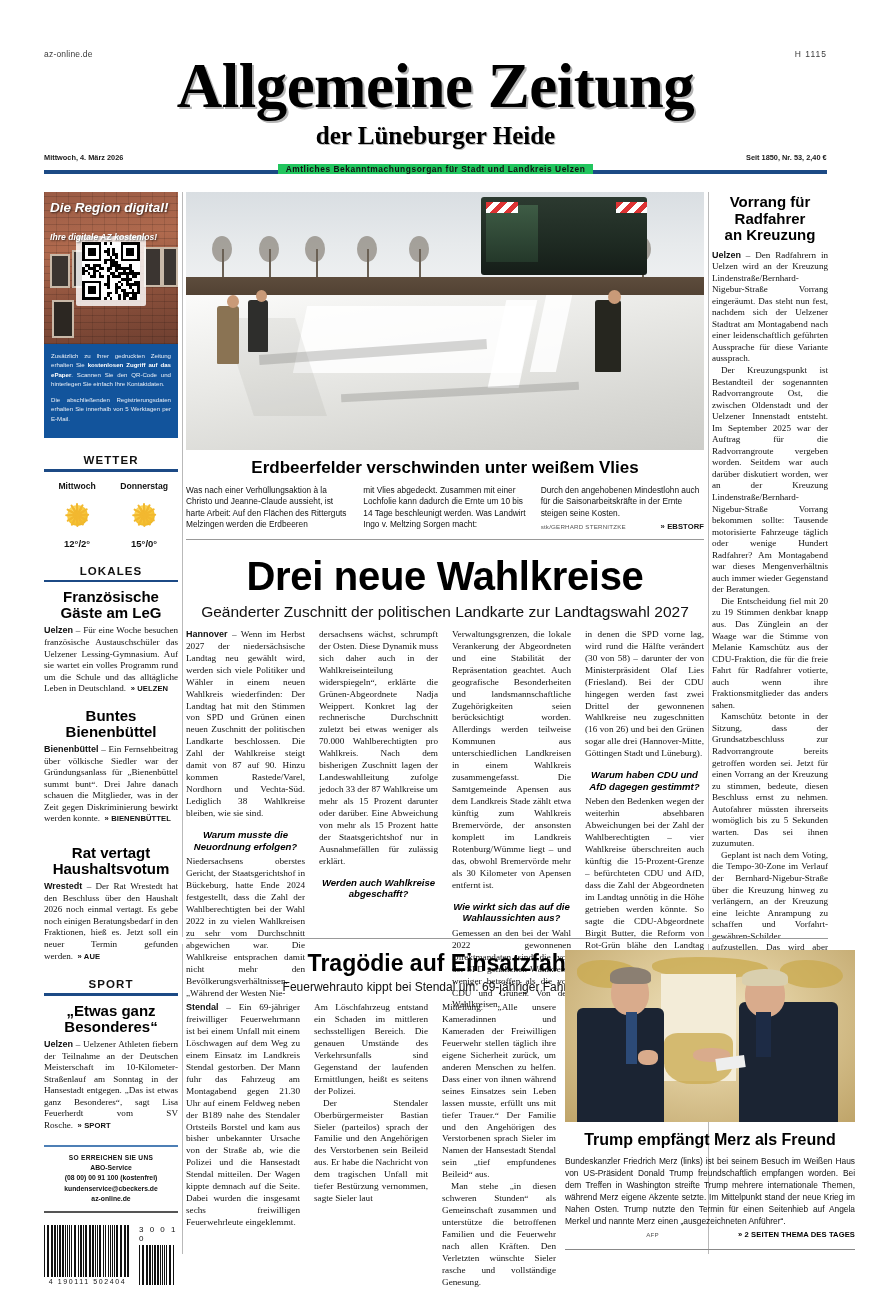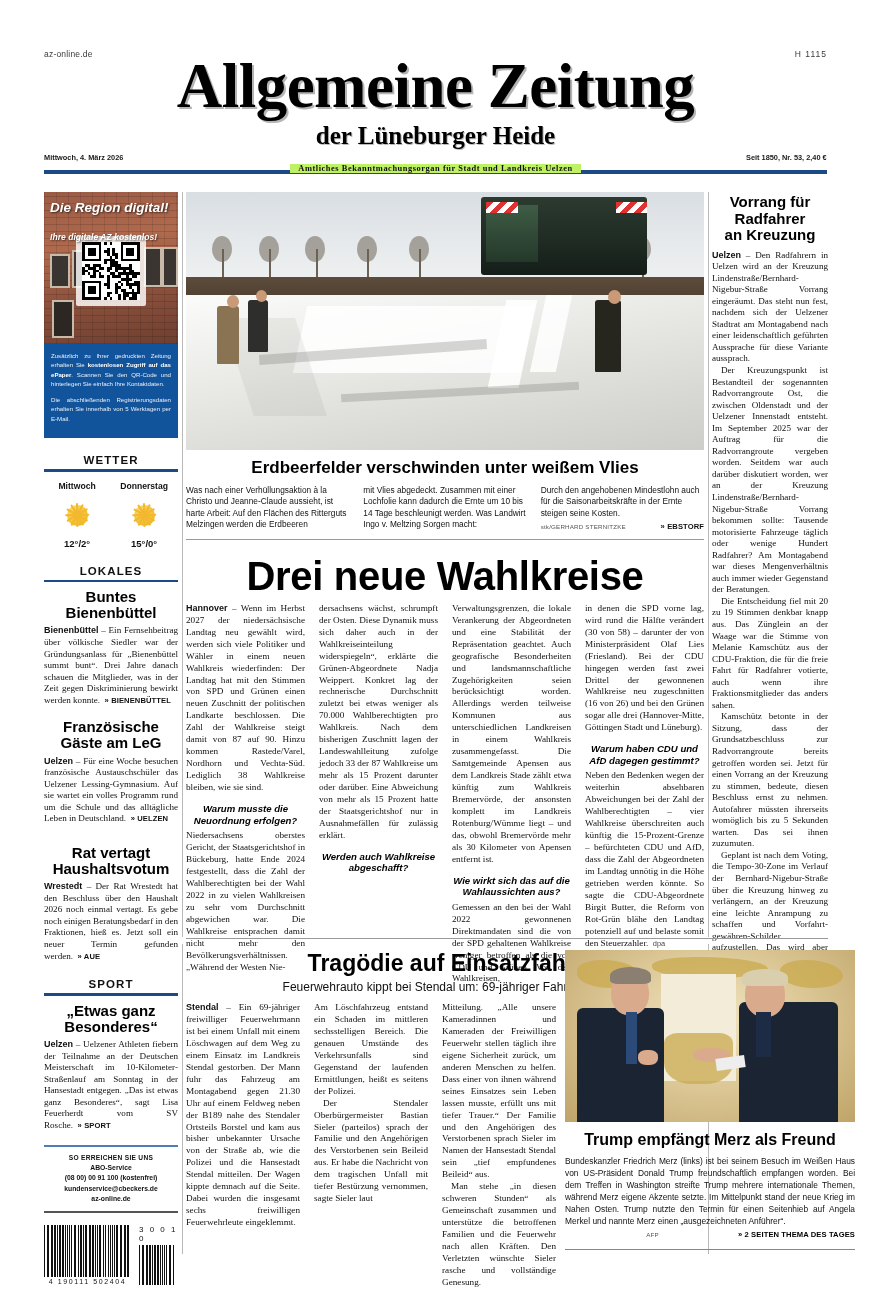--- a/index.html
+++ b/index.html
@@ -22,22 +22,22 @@
             text-shadow:2px 2px 0 rgba(120,120,120,.55);}
   .mh-sub{position:absolute;left:0;right:0;top:122px;text-align:center;
           font-family:"Liberation Serif",serif;font-weight:bold;font-size:25px;color:#000;
           text-shadow:1px 1px 0 rgba(120,120,120,.5);}
   .mh-rule{position:absolute;left:44px;right:44px;top:170px;height:4px;background:#1c4a85;}
   .mh-date{position:absolute;left:44px;top:153px;font-family:"Liberation Sans",sans-serif;
            font-size:8px;font-weight:bold;color:#1a1a1a;transform:scaleX(.92);transform-origin:left;}
   .mh-price{position:absolute;right:44px;top:153px;font-family:"Liberation Sans",sans-serif;
             font-size:8px;font-weight:bold;color:#1a1a1a;transform:scaleX(.92);transform-origin:right;}
   .mh-organ{position:absolute;left:0;right:0;top:164px;text-align:center;
-            font-family:Liberation Serif, serif;font-size:8.4px;font-weight:bold;
-            color:#111;letter-spacing:.55px;background:#bef264;padding:0 8px;
+            font-family:Liberation Sans, sans-serif;font-size:8.4px;font-weight:bold;
+            color:#111;letter-spacing:.55px;background:#22c55e;padding:0 8px;
             width:max-content;margin:0 auto;z-index:3;}
 
   
   .col-left{position:absolute;left:44px;top:192px;width:134px;}
   .col-mid{position:absolute;left:186px;top:192px;width:518px;}
   .col-right{position:absolute;left:712px;top:192px;width:116px;}
 
   
   .promo{width:134px;background:#12549c;position:relative;}
   .promo-img{height:152px;position:relative;overflow:hidden;
@@ -489,27 +489,27 @@
             <div class="ray" style="transform: rotate(330deg) translateY(-11px);"></div>
           </div>
         <div class="wx-temp">15°/0°</div>
       </div>
     </div>
 
     <div class="sec-head">LOKALES</div>
     <div class="sec-rule"></div>
 
     <div class="teaser">
+      <h3>Französische<br>Gäste am LeG</h3>
+      <p><b class="dateline">Uelzen</b><span> – Für eine Woche besuchen französische Austauschschüler das Uelzener Lessing-Gymnasium. Auf sie wartet ein volles Programm rund um die Schule und das alltägliche Leben in Deutschland.</span>&nbsp;&nbsp;<span class="ref">» UELZEN</span></p>
+    </div>
+
+    <div class="teaser">
       <h3>Buntes<br>Bienenbüttel</h3>
       <p><b class="dateline">Bienenbüttel</b><span> – Ein Fernsehbeitrag über völkische Siedler war der Gründungsanlass für „Bienenbüttel summt bunt“. Drei Jahre danach schauen die Mitglieder, was in der Zeit gegen Diskriminierung bewirkt werden konnte.</span>&nbsp;&nbsp;<span class="ref">» BIENENBÜTTEL</span></p>
-    </div>
-
-    <div class="teaser">
-      <h3>Französische<br>Gäste am LeG</h3>
-      <p><b class="dateline">Uelzen</b><span> – Für eine Woche besuchen französische Austauschschüler das Uelzener Lessing-Gymnasium. Auf sie wartet ein volles Programm rund um die Schule und das alltägliche Leben in Deutschland.</span>&nbsp;&nbsp;<span class="ref">» UELZEN</span></p>
     </div>
 
     <div class="teaser" style="margin-top:20px;">
       <h3>Rat vertagt<br>Haushaltsvotum</h3>
       <p><b class="dateline">Wrestedt</b><span> – Der Rat Wrestedt hat den Beschluss über den Haushalt 2026 noch einmal vertagt. Es gebe noch einigen Beratungsbedarf in den Fraktionen, hieß es. Jetzt soll ein neuer Termin gefunden werden.</span>&nbsp;&nbsp;<span class="ref">» AUE</span></p>
     </div>
 
     <div class="sec-head">SPORT</div>
     <div class="sec-rule"></div>
 
@@ -675,20 +675,21 @@
         <span>Durch den angehobenen Mindestlohn auch für die Saisonarbeitskräfte in der Ernte steigen seine Kosten.</span>
         <div style="display:flex;justify-content:space-between;align-items:baseline;margin-top:3px;">
           <span class="credit">stk/GERHARD STERNITZKE</span>
           <span class="ref">» EBSTORF</span>
         </div>
       </div>
     </div>
     <div class="hr-thin"></div>
 
     <h1 class="lead-h1">Drei neue Wahlkreise</h1>
+    <div class="lead-h2">Geänderter Zuschnitt der politischen Landkarte zur Landtagswahl 2027</div>
 
     <div class="cols3">
       <div class="c">
         <p class="body-txt"><b class="dateline">Hannover</b><span> – Wenn im Herbst 2027 der niedersächsische Landtag neu gewählt wird, werden sich viele Politiker und Wähler in einem neuen Wahlkreis wiederfinden: Der Landtag hat mit den Stimmen von SPD und Grünen einen neuen Zuschnitt der politischen Landkarte beschlossen. Die Zahl der Wahlkreise steigt damit von 87 auf 90. Hinzu kommen Rastede/Varel, Nordhorn und Vechta-Süd. Lediglich 38 Wahlkreise bleiben, wie sie sind.</span></p>
         <div class="subhead">Warum musste die Neuordnung erfolgen?</div>
         <p class="body-txt">Niedersachsens oberstes Gericht, der Staatsgerichtshof in Bückeburg, hatte Ende 2024 festgestellt, dass die Zahl der Wahlberechtigten bei der Wahl 2022 in zu vielen Wahlkreisen zu sehr vom Durchschnitt abgewichen war. Die Wahlkreise entsprachen damit nicht mehr den Bevölkerungsverhältnissen. „Während der Westen Nie-</p>
       </div>
       <div class="c">
         <p class="body-txt">dersachsens wächst, schrumpft der Osten. Diese Dynamik muss sich daher auch in der Wahlkreiseinteilung widerspiegeln“, erklärte die Grünen-Abgeordnete Nadja Weippert. Konkret lag der rechnerische Durchschnitt zuletzt bei etwas weniger als 70.000 Wahlberechtigten pro Wahlkreis. Nach dem bisherigen Zuschnitt lagen der Landeswahlleitung zufolge jedoch 33 der 87 Wahlkreise um mehr als 15 Prozent darunter oder darüber. Eine Abweichung von mehr als 15 Prozent hatte der Staatsgerichtshof nur in Ausnahmefällen für zulässig erklärt.</p>
         <div class="subhead">Werden auch Wahlkreise abgeschafft?</div>

